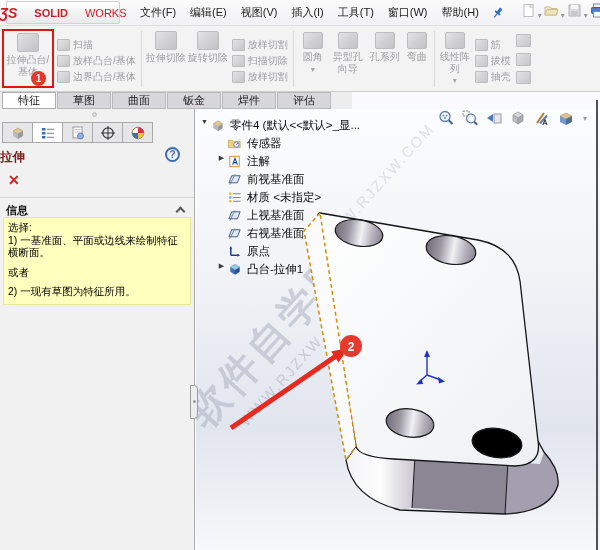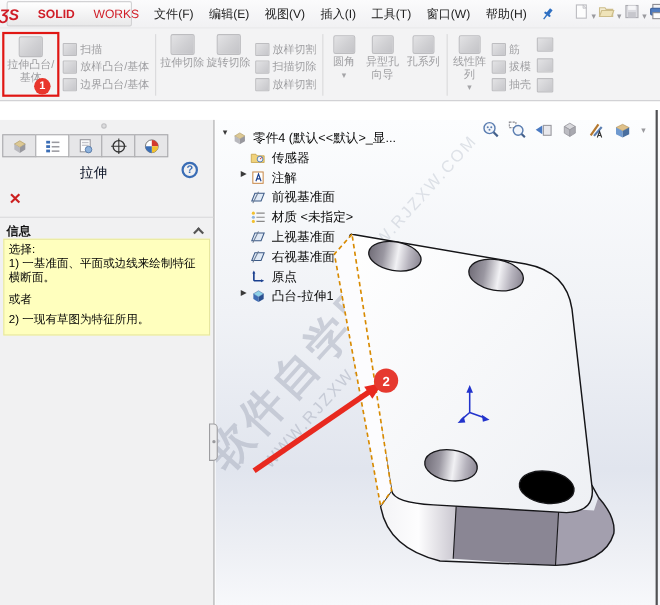--- a/index.html
+++ b/index.html
@@ -40,21 +40,21 @@
 .tabstrip{position:absolute;left:0;top:92px;width:600px;height:17px;background:linear-gradient(to right,#ededee 0,#ededee 352px,#fbfbfd 352px);display:flex;align-items:stretch;padding-left:2px}
 .tab{width:54px;flex:none;display:flex;align-items:center;justify-content:center;font-size:11px;color:#222;background:#d7d7d9;border:1px solid #b9b9bc;margin-right:1px}
 .tab.active{background:#fff;border-color:#adadb0}
 
 
 .sidepanel{position:absolute;left:0;top:109px;width:195px;height:441px;background:#f1f1f2;border-right:1px solid #ababad}
 .gripdot{position:absolute;left:92px;top:3px;width:5px;height:5px;border-radius:50%;background:#dcdcde;border:1px solid #bfbfc2}
 .pmtabs{position:absolute;left:2px;top:13px;display:flex}
 .pmtab{width:31px;height:21px;background:#e6e6e8;border:1px solid #a9a9ac;margin-right:-1px;display:flex;align-items:center;justify-content:center}
 .pmtab.active{background:#fff;position:relative;z-index:2}
-.pmtitle{position:absolute;left:0;top:40px;width:170px;text-align:center;font-weight:normal;font-size:12.5px;color:#0f172a}
+.pmtitle{position:absolute;left:0;top:40px;width:170px;font-weight:bold;font-size:12.5px;color:#7f1d1d}
 .help{position:absolute;right:14px;top:38px;width:15px;height:15px;border:2px solid #3a6db5;border-radius:50%;color:#3a6db5;font-size:10px;font-weight:bold;display:flex;align-items:center;justify-content:center}
 .closex{position:absolute;left:8px;top:64px;color:#cc1f1f;font-size:14px;font-weight:bold;line-height:1}
 .phr{position:absolute;left:0;top:88px;width:194px;height:1px;background:#d9d9db}
 .infohdr{position:absolute;left:6px;top:94px;font-size:11px;font-weight:bold;color:#111}
 .chev{position:absolute;right:10px;top:99px;width:7px;height:7px;border-left:2px solid #555;border-top:2px solid #555;transform:rotate(45deg)}
 .yellow{position:absolute;left:3px;top:108px;width:188px;height:88px;background:#ffffbe;border:1px solid #e6e69f;padding:3px 4px;font-size:10.5px;line-height:1.2;color:#000;overflow:hidden}
 .yellow p{margin:0}
 .yellow p.gap{margin-top:7px}
 .splitter{position:absolute;left:190px;top:385px;width:8px;height:34px;background:#ededee;border:1px solid #9d9da0;border-radius:0 4px 4px 0;z-index:6}
 .splitter::after{content:"";position:absolute;left:2px;top:14px;width:3px;height:3px;border-radius:50%;background:#9a9a9d}
@@ -185,20 +185,24 @@
       <span class="dcaret"></span>
     </div>
     <div class="medbtn" style="width:38px">
       <span class="cube"></span>
       <span>异型孔向导</span>
     </div>
     <div class="medbtn" style="width:36px">
       <span class="cube"></span>
       <span>孔系列</span>
     </div>
+    <div class="medbtn" style="width:28px">
+      <span class="cube"></span>
+      <span>弯曲</span>
+    </div>
     <div class="vsep"></div>
     <div class="medbtn" style="width:34px">
       <span class="cube"></span>
       <span>线性阵列</span>
       <span class="dcaret"></span>
     </div>
     <div class="smallcol">
       <div class="smallitem">
           <span class="scube"></span>
           <span>筋</span>
@@ -212,20 +216,28 @@
           <span>抽壳</span>
         </div>
     </div>
     <div class="cutcol">
       <span class="scube"></span>
       <span class="scube"></span>
       <span class="scube"></span>
     </div>
   </div>
 
+  <div class="tabstrip">
+    <div class="tab active">特征</div>
+    <div class="tab">草图</div>
+    <div class="tab">曲面</div>
+    <div class="tab">钣金</div>
+    <div class="tab">焊件</div>
+    <div class="tab">评估</div>
+  </div>
 
   <div class="sidepanel">
     <div class="gripdot"></div>
     <div class="pmtabs">
       <div class="pmtab">
         <svg width="16" height="16" viewBox="0 0 16 16">
             <polygon points="3,6 8,3 13,6 8,9" fill="#dcc894" stroke="#b09a60" stroke-width=".6"></polygon>
             <polygon points="3,6 8,9 8,14 3,11" fill="#b9b9be"></polygon>
             <polygon points="13,6 8,9 8,14 13,11" fill="#98989e"></polygon>
           </svg>

